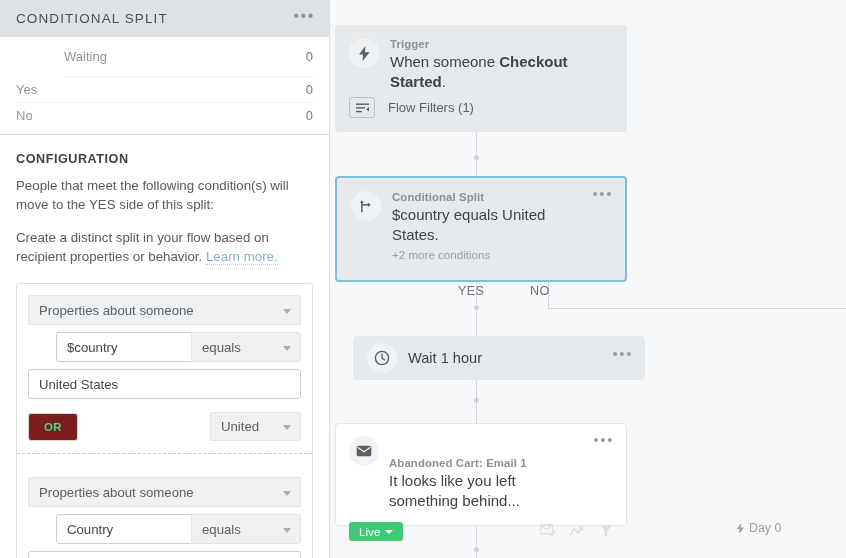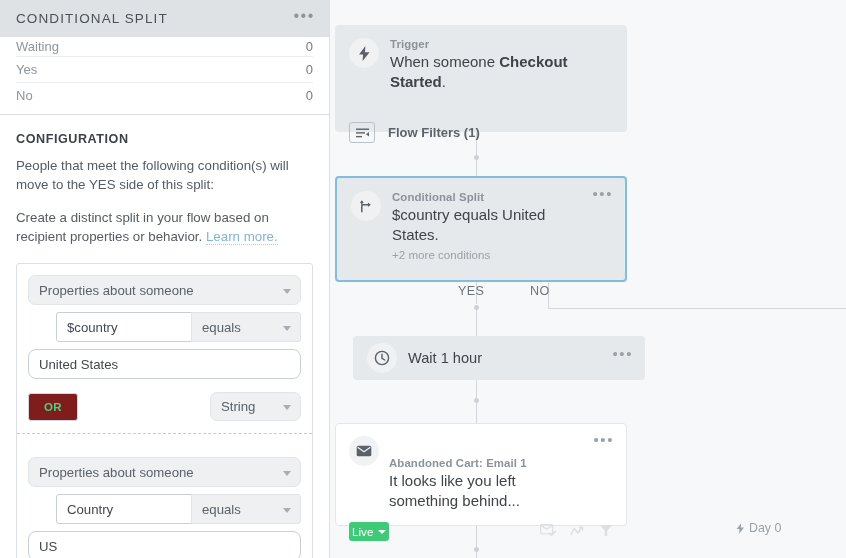--- a/index.html
+++ b/index.html
@@ -35,21 +35,21 @@
     line-height: 10px; cursor: pointer; padding-bottom: 5px;
   }
 
   .stats { background: #ffffff; padding: 0 16px; }
   .stat-row {
     display: flex; align-items: center; justify-content: space-between;
     height: 25.5px;
     border-bottom: 1px solid #eceef0;
     font-size: 13px; color: #8e959c;
   }
-  .stat-row:first-child { height: 20px; }
+  .stat-row:first-child { height: 40px; margin-left: 48px; }
   .stat-val { color: #737b83; }
 
   .divider-thick { height: 1px; background: #dcdfe3; margin-top: 6px; }
 
   .config { padding: 17px 16px 0 16px; }
   .config-title {
     font-size: 12.6px; font-weight: bold; letter-spacing: .55px;
     color: #3b4146; margin-bottom: 11px;
   }
   .config-p {
@@ -69,38 +69,38 @@
     border-radius: 3px;
     background: #ffffff;
     padding: 11px 11px 0 11px;
   }
   .cond-group { padding-bottom: 11px; }
   .sel {
     position: relative;
     height: 30px;
     background: #eef0f2;
     border: 1px solid #e2e5e8;
-    border-radius: 7px;
+    border-radius: 2px;
     display: flex; align-items: center;
     padding: 0 26px 0 10px;
     font-size: 13.2px; color: #5b6269;
     cursor: pointer;
   }
   .caret {
     position: absolute; right: 9px; top: 50%;
     width: 0; height: 0; margin-top: -1.5px;
     border-left: 4.5px solid transparent;
     border-right: 4.5px solid transparent;
     border-top: 5px solid #a7aeb5;
   }
   .row2 { display: flex; margin-top: 7px; padding-left: 28px; }
   .txt {
     height: 30px;
     border: 1px solid #c9ced3;
-    border-radius: 8px;
+    border-radius: 3px;
     background: #fff;
     padding: 0 10px;
     font-size: 13.2px; color: #42484e;
     font-family: "Liberation Sans", sans-serif;
     display: flex; align-items: center;
     width: 100%;
   }
   .txt.left { width: 168px; border-radius: 3px 0 0 3px; }
   .sel.op {
     width: 110px; margin-left: -1px;
@@ -166,41 +166,41 @@
   .card-title b { font-weight: bold; }
   .card-sub { font-size: 11.6px; color: #9aa1a8; margin-top: 3px; }
   .card-dots {
     position: absolute; right: 12px; top: 12px;
     color: #9aa1a8; font-size: 15px; letter-spacing: 1.6px;
     line-height: 8px; cursor: pointer;
   }
 
   .flow-filters {
     display: flex; align-items: center;
-    margin: 28px 0 0 0; padding-top: 2px; font-weight: bold;
+    margin: 3px 0 0 0; padding-top: 2px;
   }
   .ff-icon {
     width: 26px; height: 21px;
     border: 1px solid #b9c0c7; border-radius: 3px;
     display: flex; align-items: center; justify-content: center;
     background: transparent;
   }
   .ff-label { font-size: 13px; color: #5c636a; margin-left: 13px; }
 
   .wait-card .card-inner { padding: 16px 14px; }
   .wait-title { font-size: 14.6px; color: #3e444a; margin-left: 41px; }
   .wait-card .avatar { top: 13px; }
 
   .email-footer {
     display: flex; align-items: center; justify-content: space-between;
     margin-top: 11px;
   }
   .live-badge {
     display: inline-flex; align-items: center;
-    height: 19px; padding: 0 3px;
+    height: 19px; padding: 0 10px;
     background: #3fca77; border-radius: 3px;
     color: #fff; font-size: 11.7px; cursor: pointer;
   }
   .live-caret {
     width: 0; height: 0; margin-left: 5px;
     border-left: 4px solid transparent;
     border-right: 4px solid transparent;
     border-top: 4.5px solid #ffffff;
   }
   .email-icons { display: flex; align-items: center; gap: 13px; }
@@ -272,21 +272,21 @@
           <div class="txt left">$country</div>
           <div class="sel op">
             <span>equals</span>
             <span class="caret"></span>
           </div>
         </div>
         <div class="txt full">United States</div>
         <div class="or-row">
           <div class="or-btn">OR</div>
           <div class="sel type">
-            <span>String</span>
+            <span>United</span>
             <span class="caret"></span>
           </div>
         </div>
         <div class="dashed-sep"></div>
       </div>
 
       <div class="cond-group second">
         <div class="sel">
           <span>Properties about someone</span>
           <span class="caret"></span>

